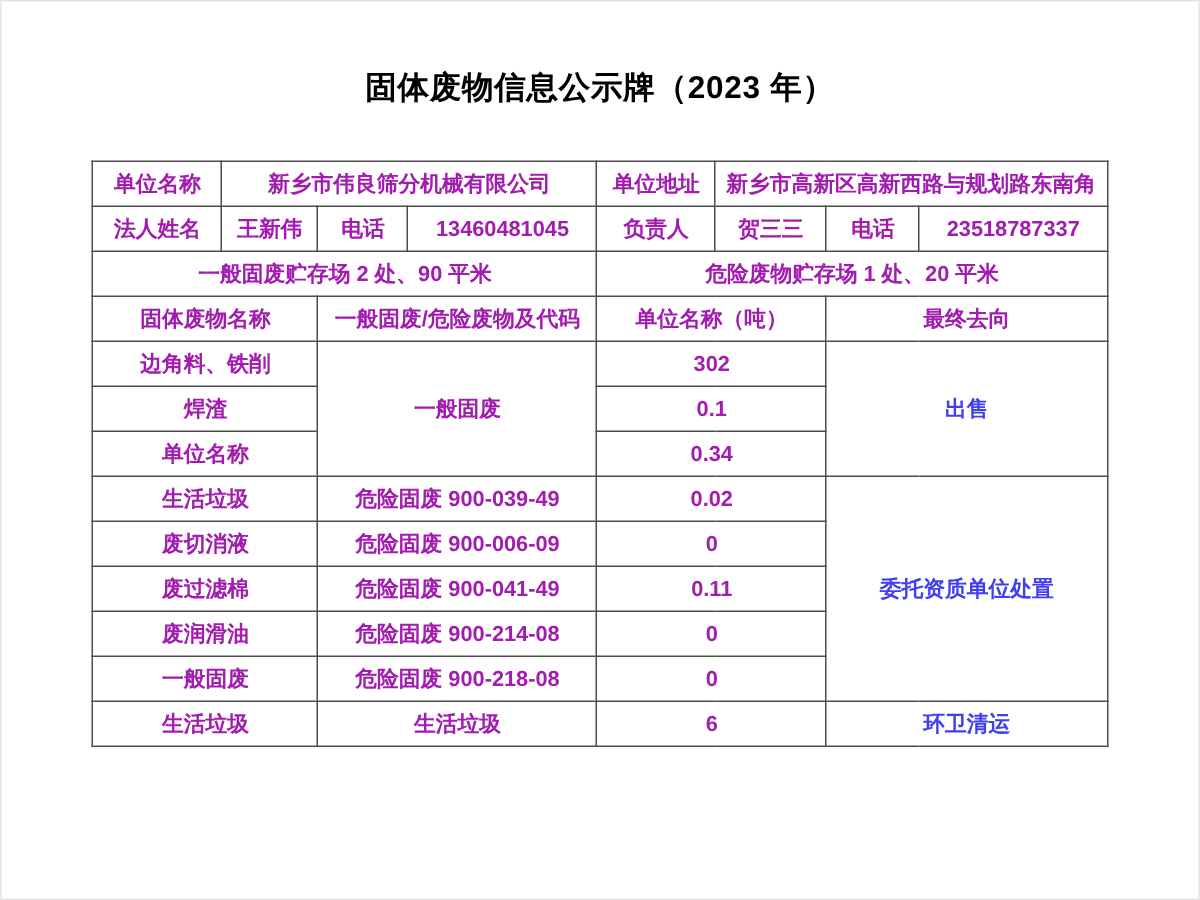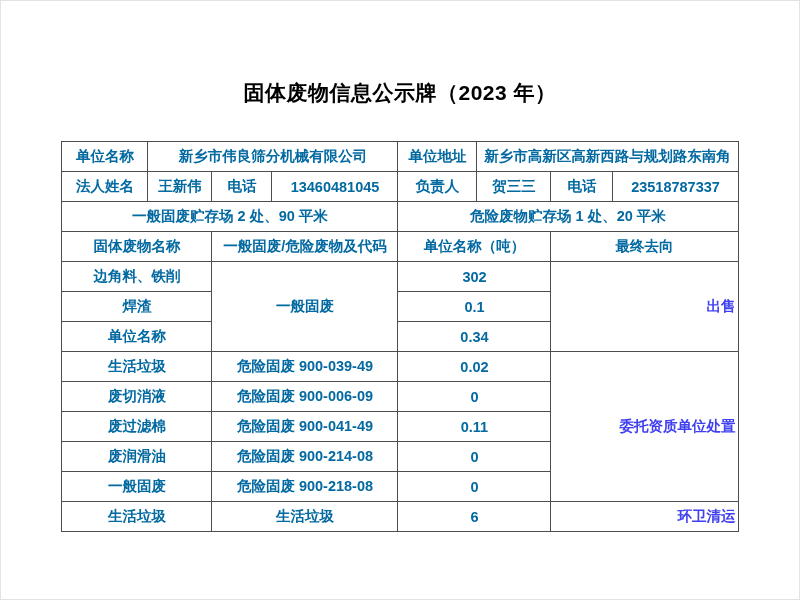--- a/index.html
+++ b/index.html
@@ -12,41 +12,40 @@
     overflow: hidden;
   }
   .doc-title {
     padding-top: 46px;
     text-align: center;
     font-size: 21px;
     font-weight: bold;
     color: #000000;
     line-height: 24px;
     letter-spacing: 0.5px;
-    margin-top: 34px;
   }
   table.waste-table {
     border-collapse: collapse;
     table-layout: fixed;
     width: 676px;
     margin: 36px auto 0 auto;
   }
   table.waste-table td {
     border: 1px solid #4d4d4d;
     text-align: center;
     vertical-align: middle;
     font-size: 14.5px;
     font-weight: bold;
-    color: #0369a1;
+    color: #a21caf;
     padding: 0 2px;
     height: 29px;
     overflow: hidden;
     white-space: nowrap;
   }
-  table.waste-table td.blue { color: #4040f0; text-align: right; }
+  table.waste-table td.blue { color: #4040f0; }
   .c1{width:86px}.c2{width:64px}.c3{width:60px}.c4{width:126px}
   .c5{width:79px}.c6{width:74px}.c7{width:62px}.c8{width:125px}
 </style>
 </head>
 <body>
 
 <div class="doc-title">固体废物信息公示牌（2023 年）</div>
 
 <table class="waste-table">
   <colgroup>

